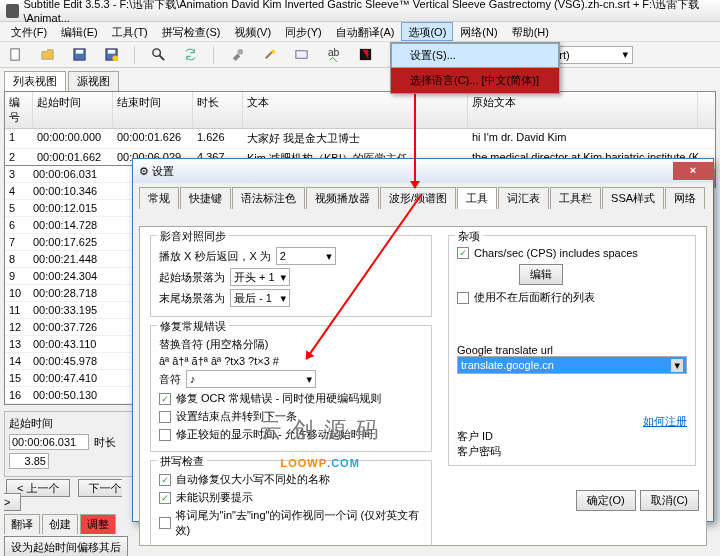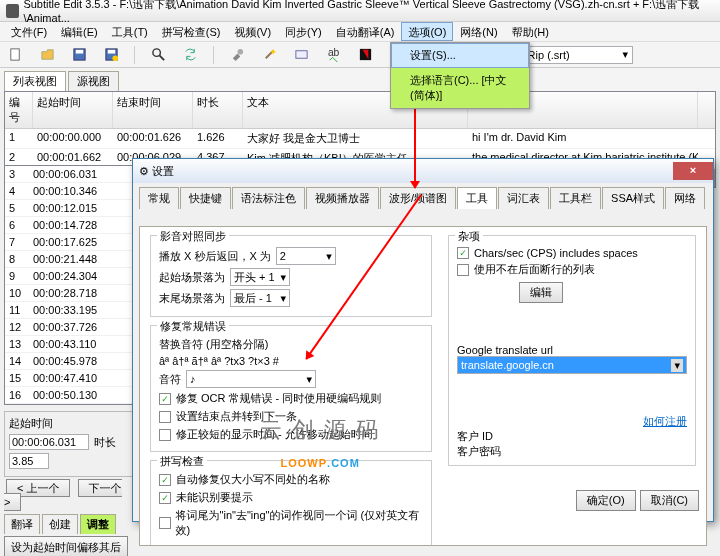--- a/index.html
+++ b/index.html
@@ -2,21 +2,21 @@
 <html><head>
 <meta charset="utf-8">
 <style>
 *{box-sizing:border-box;margin:0;padding:0;font-family:"Microsoft YaHei",SimSun,Arial,sans-serif;font-size:11px}
 body{background:#f0f0f0;width:720px;height:556px;overflow:hidden;position:relative}
 .titlebar{background:linear-gradient(#fdfdfd,#e8e8e8);height:22px;padding:3px 6px;border-bottom:1px solid #ccc;display:flex;align-items:center;gap:4px}
 .titlebar .ico{width:14px;height:14px;background:#555;border-radius:2px}
 .menubar{background:#f4f4f4;height:20px;display:flex;padding:0 4px;border-bottom:1px solid #ddd}
 .menubar span{padding:3px 7px;cursor:default}
 .menubar span.open{background:#cde8ff;border:1px solid #7da2ce;padding:2px 6px}
-.menu-popup{position:absolute;top:42px;left:390px;background:#bef264;border:1px solid #999;box-shadow:2px 2px 4px rgba(0,0,0,.3);width:140px;z-index:50}
+.menu-popup{position:absolute;top:42px;left:390px;background:#b91c1c;border:1px solid #999;box-shadow:2px 2px 4px rgba(0,0,0,.3);width:170px;z-index:50}
 .menu-popup div{padding:4px 18px;border:1px solid transparent}
 .menu-popup div.hi{background:#cde8ff;border:1px solid #7da2ce}
 .toolbar{background:#f4f4f4;height:26px;display:flex;align-items:center;padding:0 4px;gap:10px;border-bottom:1px solid #ccc}
 .tbtn{width:22px;height:22px;border:1px solid transparent;display:flex;align-items:center;justify-content:center}
 .tbtn svg{width:15px;height:15px}
 .sep{width:1px;height:18px;background:#ccc;margin:0 2px}
 .fmt-label{margin-left:6px}
 .fmt-sel{border:1px solid #abadb3;background:#fff;padding:1px 4px;width:130px;height:18px;display:flex;align-items:center;justify-content:space-between}
 .tabs-main{display:flex;padding:3px 4px 0;background:#f4f4f4}
 .tabs-main span{padding:2px 8px;border:1px solid #aca899;border-bottom:none;background:#f0f0f0;margin-right:2px}
@@ -29,21 +29,21 @@
 .grid-row.sel{background:#cde8ff}
 .c0{width:28px}.c1{width:80px}.c2{width:80px}.c3{width:50px}.c4{width:225px}.c5{width:230px}
 .left-panel{position:absolute;left:4px;top:92px;width:130px}
 .left-panel .grid-row .c0{width:24px}.left-panel .grid-row .c1{width:90px}
 .start-box{border:1px solid #bbb;margin-top:6px;padding:4px}
 .start-box input{border:1px solid #abadb3;padding:1px 2px;width:80px}
 .btn{background:linear-gradient(#f8f8f8,#e0e0e0);border:1px solid #888;padding:2px 10px;margin:2px;cursor:default}
 .btn-row{margin-top:4px}
 .btm-tabs{display:flex;margin-top:6px}
 .btm-tabs span{padding:2px 6px;border:1px solid #aca899;border-bottom:none;margin-right:2px}
-.btm-tabs span.act{background:#bef264;font-weight:bold}
+.btm-tabs span.act{background:#ef4444;font-weight:normal}
 .longbtn{display:block;width:124px;margin:2px 0;background:linear-gradient(#f8f8f8,#e0e0e0);border:1px solid #888;padding:3px 4px;text-align:center}
 
 .dlg{position:absolute;left:132px;top:158px;width:582px;height:364px;background:#f0f0f0;border:1px solid #3c7fb1;box-shadow:3px 3px 8px rgba(0,0,0,.4);z-index:40}
 .dlg-title{background:linear-gradient(#fdfdfd,#dce6f4);height:24px;display:flex;align-items:center;justify-content:space-between;padding:0 0 0 6px}
 .dlg-title .x{width:40px;height:18px;background:#c75050;color:#fff;text-align:center;line-height:17px;font-weight:bold}
 .dlg-tabs{display:flex;padding:4px 6px 17px}
 .dlg-tabs span{padding:3px 8px;border:1px solid #aca899;border-bottom:none;background:#f0f0f0;margin-right:1px}
 .dlg-tabs span.act{background:#fff}
 .dlg-body{background:#fff;border:1px solid #aca899;margin:0 6px;height:320px;padding:8px 10px;position:relative;overflow:hidden}
 .grp{border:1px solid #ccc;padding:8px 8px 6px;margin-bottom:8px;position:relative}
@@ -277,21 +277,21 @@
         </div>
       </div>
   </div>
   <div class="start-box">
     <div>起始时间</div>
     <div class="row">
         <input value="00:00:06.031" style="">
         <span>时长</span>
       </div>
     <div class="row">
-        <input style="width: 40px;" value="3.85">
+        <input style="width: 40px; text-align: right;" value="3.85">
       </div>
   </div>
   <div class="btn-row">
     <span class="btn">&lt; 上一个</span>
     <span class="btn">下一个 &gt;</span>
   </div>
   <div class="btm-tabs">
     <span>翻译</span>
     <span>创建</span>
     <span class="act">调整</span>
@@ -394,26 +394,26 @@
         </div>
       </div>
 
       <div style="flex:1">
         <div class="grp">
           <span class="grp-title">杂项</span>
           <div class="row">
               <span class="chk">✓</span>
               <span>Chars/sec (CPS) includes spaces</span>
             </div>
+          <div class="row" style="margin-left:60px">
+              <span class="btn">编辑</span>
+            </div>
           <div class="row">
               <span class="chk"></span>
               <span>使用不在后面断行的列表</span>
-            </div>
-          <div class="row" style="margin-left:60px">
-              <span class="btn">编辑</span>
             </div>
           <div style="height:36px"></div>
           <div>Google translate url</div>
           <div class="sel" style="width:230px;background:#3399ff;color:#fff">
               <span>translate.google.cn</span>
               <span style="background:#ddd;color:#000;padding:0 3px">▾</span>
             </div>
 
           <div style="text-align:right;margin-top:40px"><span class="link">如何注册</span></div>
           <div>客户 ID</div>

